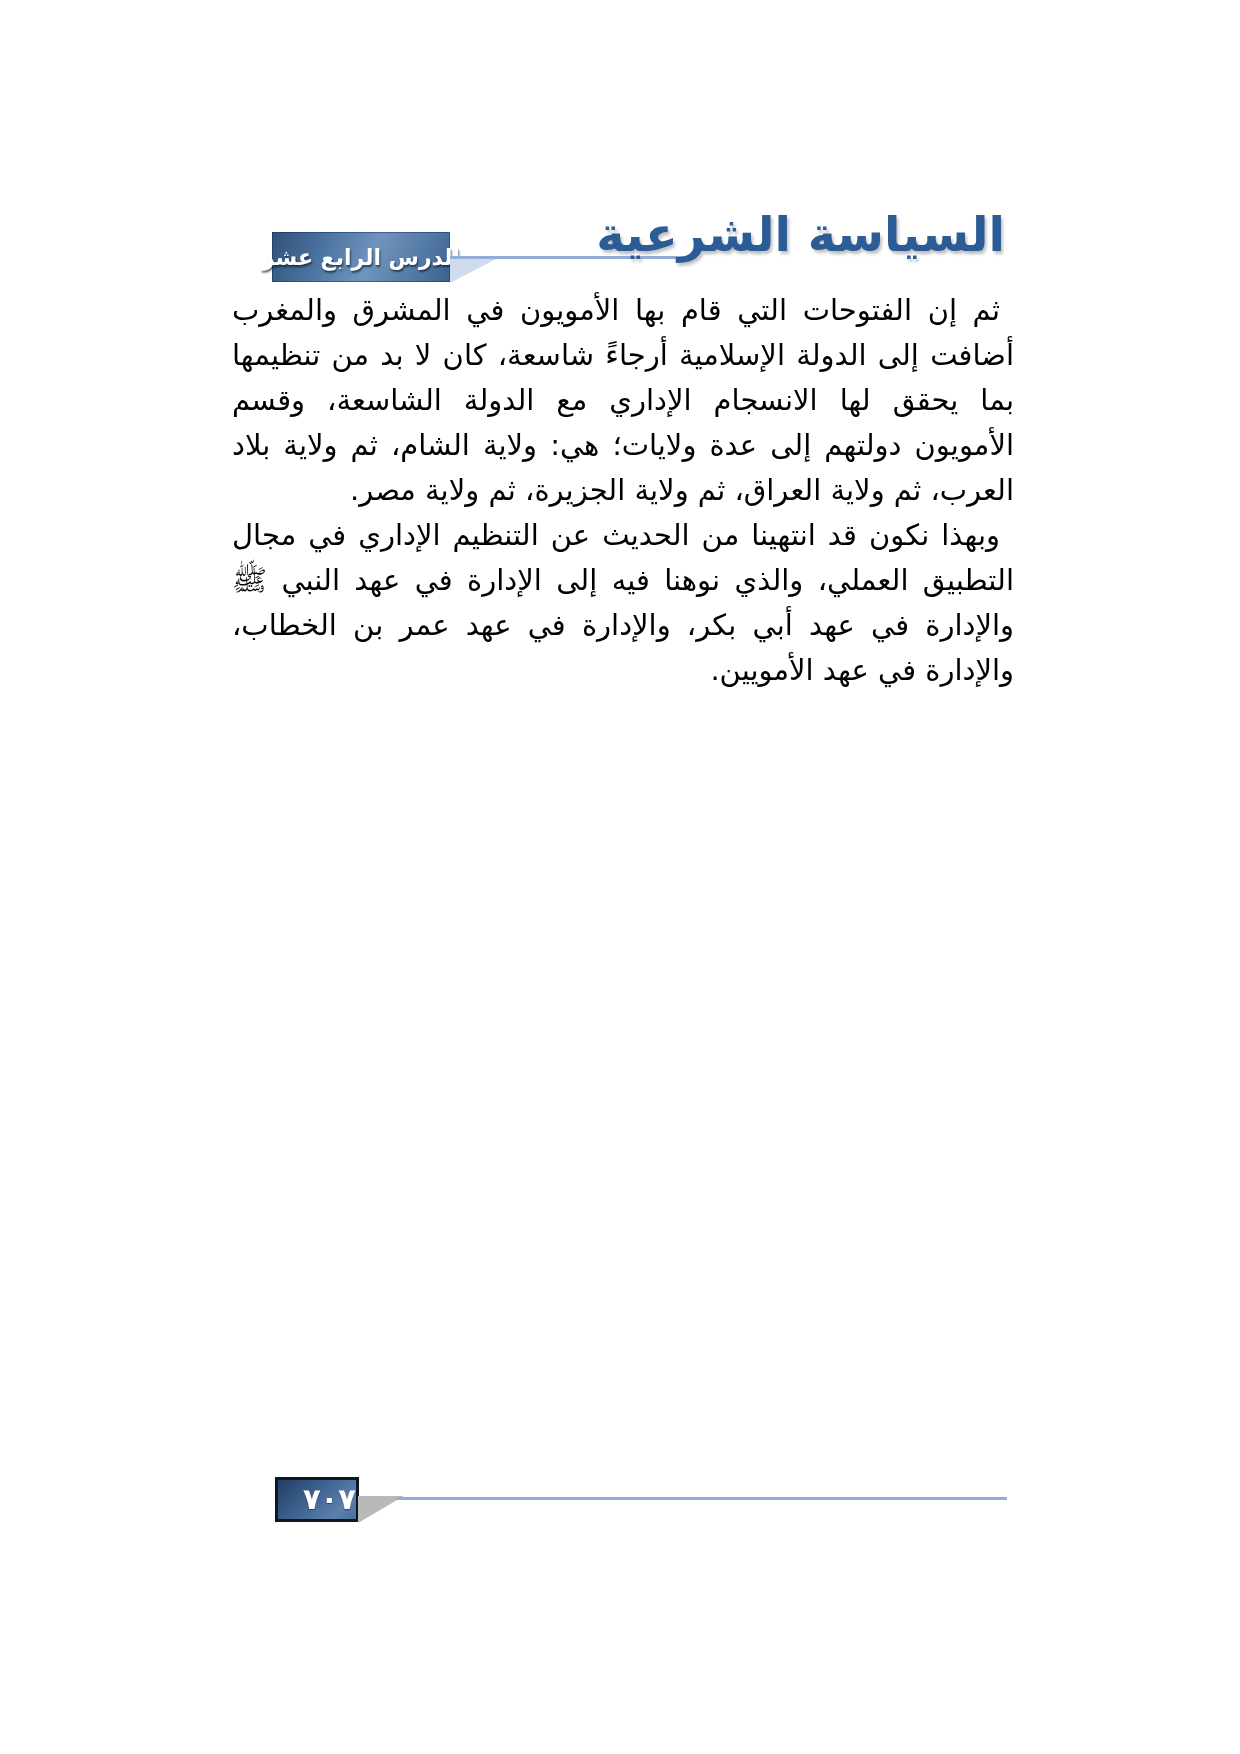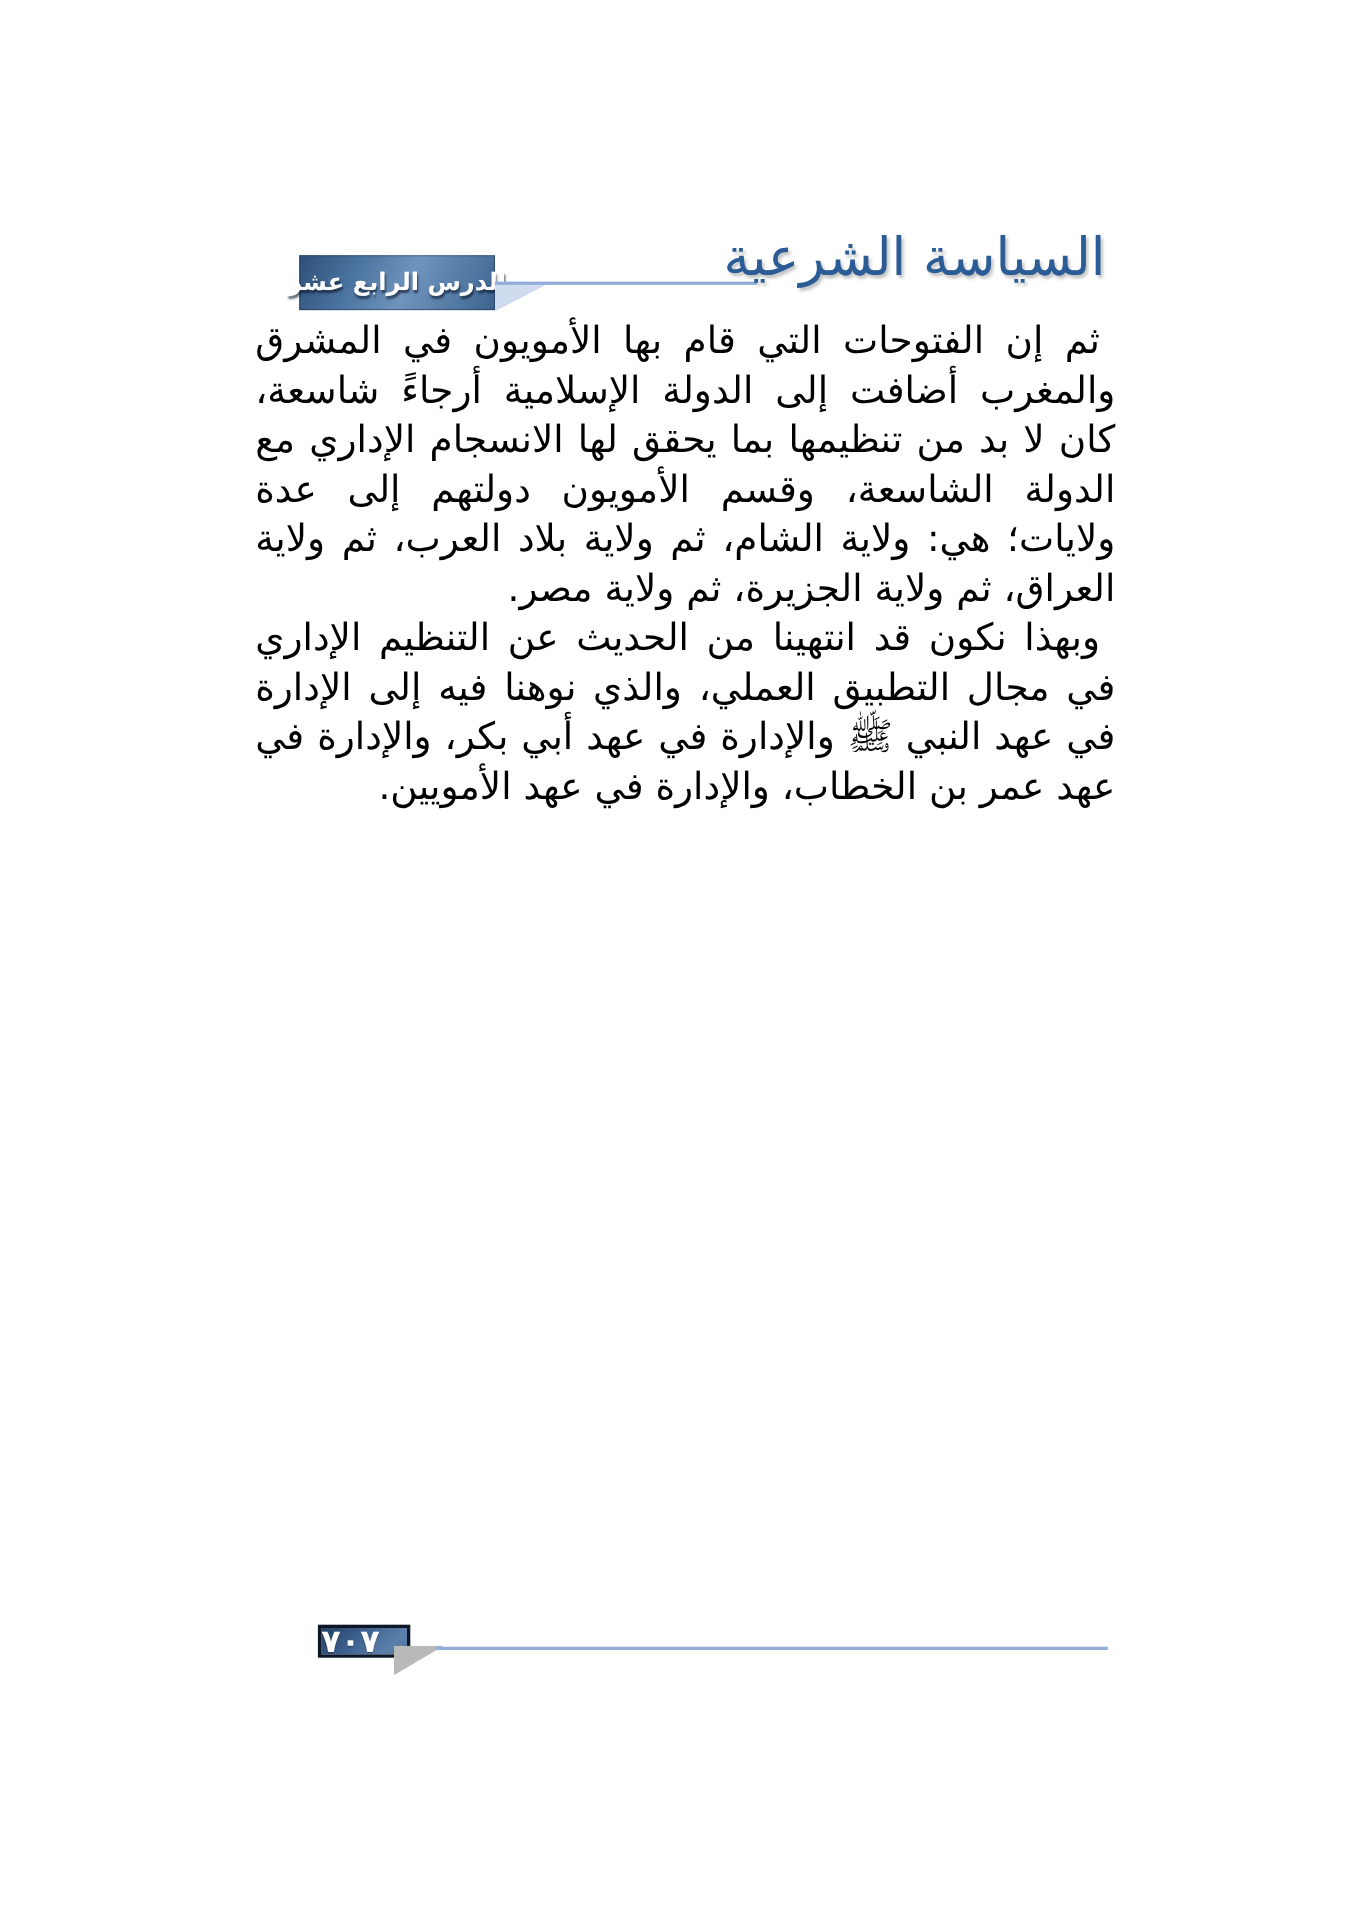--- a/index.html
+++ b/index.html
@@ -55,59 +55,59 @@
     height: 3px;
     background: #92aed6;
   }
   .book-title {
     position: absolute;
     right: 235px;
     top: 206px;
     direction: rtl;
     color: #2b5c95;
     font-size: 48px;
-    font-weight: normal;
+    font-weight: bold;
     white-space: nowrap;
     letter-spacing: 1px;
     text-shadow: 2px 3px 3px rgba(80,80,80,0.35);
   }
 
   
   .body-text {
     position: absolute;
     left: 232px;
     top: 288px;
     width: 782px;
     direction: rtl;
     text-align: justify;
     color: #000000;
-    font-size: 34px;
+    font-size: 29px;
     line-height: 45px;
     font-family: "DejaVu Sans", sans-serif;
   }
   .body-text p {
     margin: 0;
     text-indent: 14px;
   }
   .body-text p + p {
   }
 
   
   .page-number-badge {
     position: absolute;
-    left: 289px;
+    left: 275px;
     top: 1477px;
     width: 84px;
-    height: 30px;
+    height: 45px;
     background: linear-gradient(135deg, #233f63 0%, #3c608d 40%, #5c80ab 78%, #4a709c 100%);
     border: 3px solid #0e1626;
     box-sizing: border-box;
     display: flex;
     align-items: center;
-    justify-content: flex-start;
+    justify-content: flex-end;
   }
   .page-number {
     color: #ffffff;
     font-size: 29px;
     font-weight: bold;
     direction: rtl;
     line-height: 1;
     text-shadow: 0 1px 1px rgba(10,20,40,0.5);
   }
   .footer-shadow {

